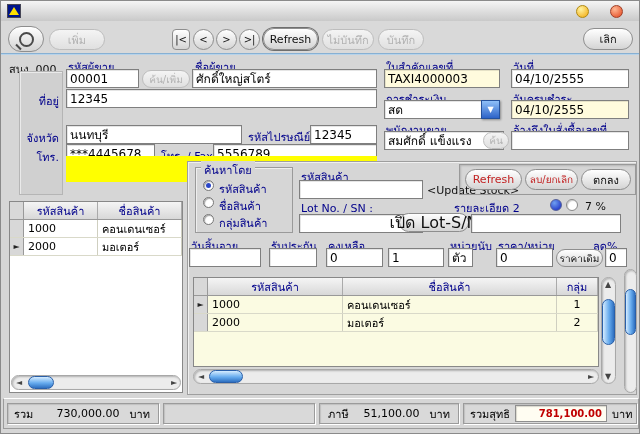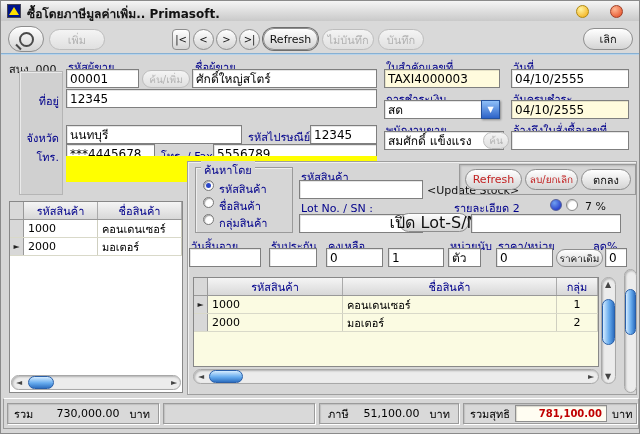--- a/index.html
+++ b/index.html
@@ -74,21 +74,20 @@
 </style>
 </head>
 <body>
 
 <div class="win">
 
   <div class="titlebar">
     <span class="appicon">
         <span class="tri"></span>
       </span>
-    <span class="title-text">ซื้อโดยภาษีมูลค่าเพิ่ม.. Primasoft.</span>
     <span class="wbtn min"></span>
     <span class="wbtn close"></span>
   </div>
 
   <div class="toolbar"></div>
   <div class="pill" style="left:7px;top:25px;width:36px;height:26px;border-radius:13px;">
     <span class="mag"></span>
   </div>
   <div class="pill dis" style="left:48px;top:28px;width:56px;height:21px;">เพิ่ม</div>
   <div class="pill" style="left:171px;top:28px;width:18px;height:21px;border-radius:4px;font-size:10px;">|&lt;</div>
@@ -180,21 +179,21 @@
   <span class="lbl" style="left:327px;top:236px;">คงเหลือ</span>
   <span class="lbl" style="left:389px;top:236px;margin-top:8px;">จำนวน</span>
   <span class="lbl" style="left:449px;top:236px;">หน่วยนับ</span>
   <span class="lbl" style="left:497px;top:236px;">ราคา/หน่วย</span>
   <span class="lbl" style="left:592px;top:236px;">ลด%</span>
 
   <input class="inp" style="left: 188px; top: 247px; width: 72px; height: 19px;" value="">
   <input class="inp" style="left: 268px; top: 247px; width: 48px; height: 19px;" value="">
   <input class="inp" style="left: 325px; top: 247px; width: 57px; height: 19px;" value="0">
   <input class="inp" style="left: 387px; top: 247px; width: 56px; height: 19px;" value="1">
-  <input class="inp" style="left: 447px; top: 247px; width: 33px; height: 19px;" value="ตัว">
+  <input class="inp" style="left: 447px; top: 247px; width: 25px; height: 19px;" value="ตัว">
   <input class="inp" style="left: 495px; top: 247px; width: 57px; height: 19px;" value="0">
   <div class="pill" style="left:555px;top:248px;width:47px;height:18px;font-size:10px;">ราคาเดิม</div>
   <input class="inp" style="left: 604px; top: 247px; width: 22px; height: 19px;" value="0">
 
   <div class="grid creambg" style="left:192px;top:276px;width:406px;height:90px;">
     <div class="hd">
       <div class="mark"></div>
       <div class="cell" style="width:135px;">รหัสสินค้า</div>
       <div class="cell" style="width:214px;">ชื่อสินค้า</div>
       <div class="cell" style="width:41px;">กลุ่ม</div>

